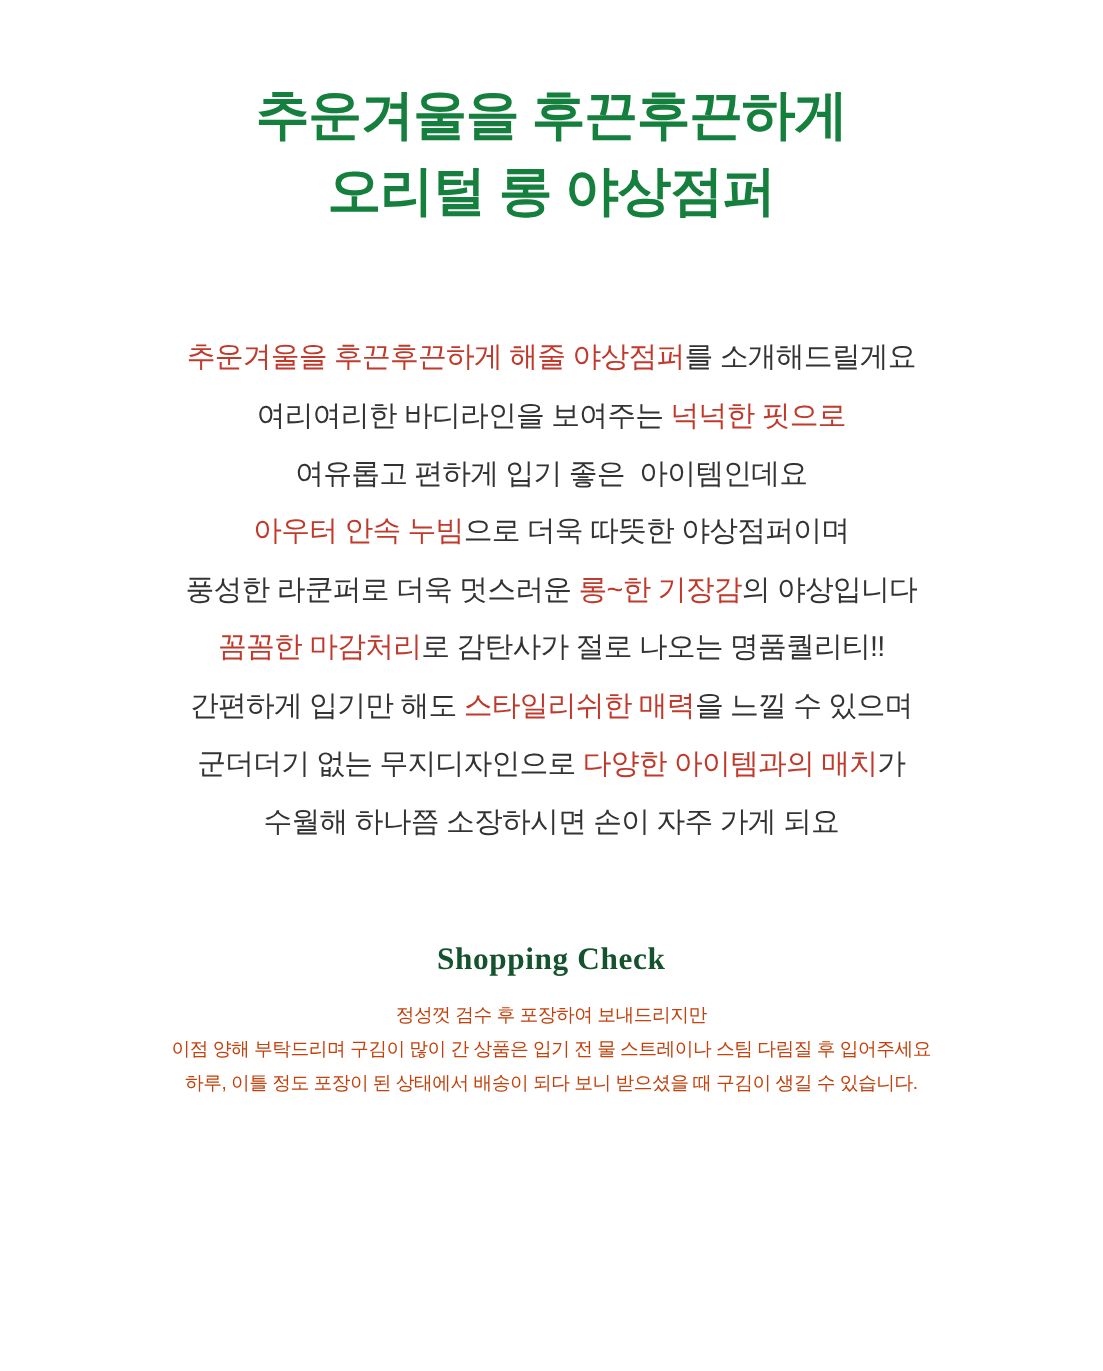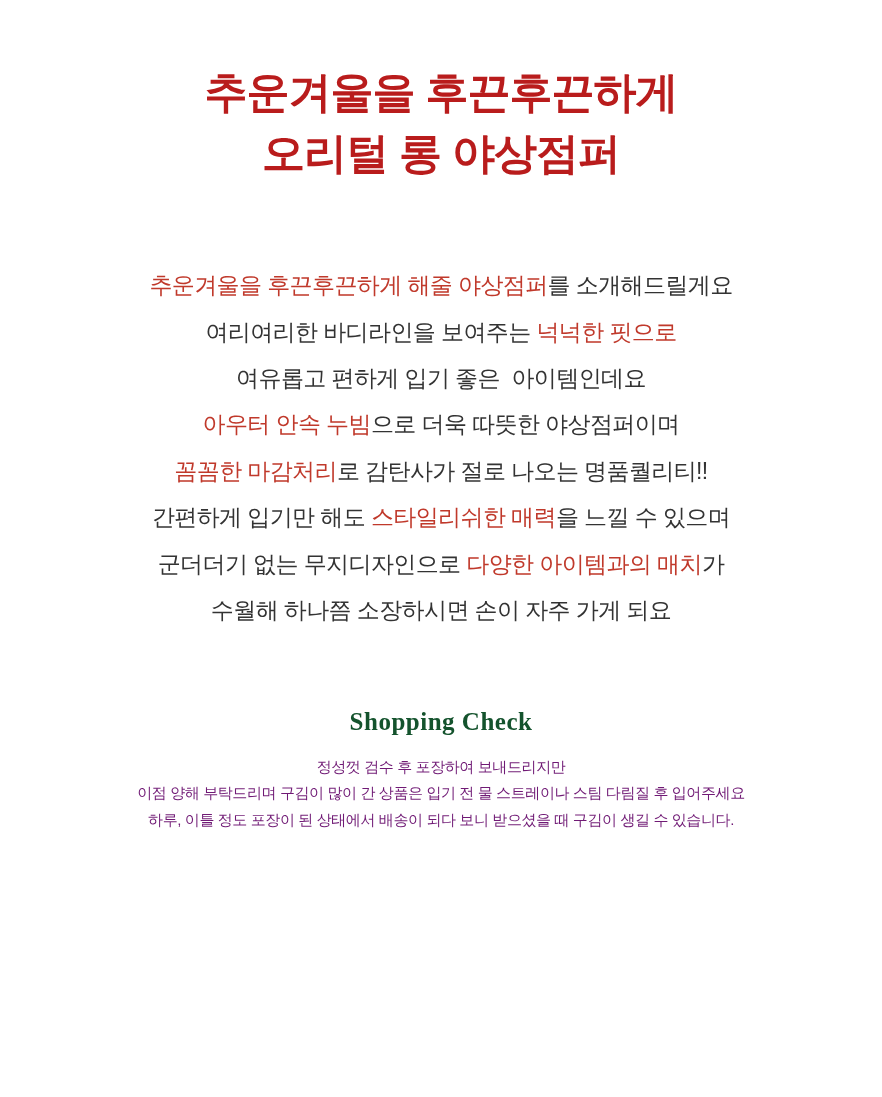--- a/index.html
+++ b/index.html
@@ -27,21 +27,21 @@
   
   .title-block {
     margin-top: 62px;
     text-align: center;
   }
   .title-line {
     font-size: 43px;
     font-weight: bold;
     letter-spacing: -1px;
     line-height: 1.42;
-    color: #b91c1c;
+    color: #15803d;
   }
 
   
   .copy-block {
     margin-top: 78px;
     text-align: center;
     width: 100%;
   }
   .copy-line {
     font-size: 23px;
@@ -64,39 +64,40 @@
     font-family: "Liberation Serif", serif;
     font-size: 25px;
     font-weight: bold;
     color: #14532d;
     letter-spacing: 0.5px;
     margin-bottom: 18px;
   }
   .check-line {
     font-size: 15px;
     line-height: 1.78;
-    color: #701a75;
+    color: #c2410c;
     letter-spacing: -0.4px;
   }
 </style>
 </head>
 <body>
 
 <div class="page">
 
   <div class="title-block">
     <div class="title-line">추운겨울을 후끈후끈하게</div>
     <div class="title-line">오리털 롱 야상점퍼</div>
   </div>
 
   <div class="copy-block" id="description-block">
       <div class="copy-line"><span class="hl">추운겨울을 후끈후끈하게 해줄 야상점퍼</span><span>를 소개해드릴게요</span></div>
       <div class="copy-line"><span>여리여리한 바디라인을 보여주는 </span><span class="hl">넉넉한 핏으로</span></div>
       <div class="copy-line"><span>여유롭고 편하게 입기 좋은  아이템인데요</span></div>
       <div class="copy-line"><span class="hl">아우터 안속 누빔</span><span>으로 더욱 따뜻한 야상점퍼이며</span></div>
+      <div class="copy-line"><span>풍성한 라쿤퍼로 더욱 멋스러운 </span><span class="hl">롱~한 기장감</span><span>의 야상입니다</span></div>
       <div class="copy-line"><span class="hl">꼼꼼한 마감처리</span><span>로 감탄사가 절로 나오는 명품퀄리티!!</span></div>
       <div class="copy-line"><span>간편하게 입기만 해도 </span><span class="hl">스타일리쉬한 매력</span><span>을 느낄 수 있으며</span></div>
       <div class="copy-line"><span>군더더기 없는 무지디자인으로 </span><span class="hl">다양한 아이템과의 매치</span><span>가</span></div>
       <div class="copy-line"><span>수월해 하나쯤 소장하시면 손이 자주 가게 되요</span></div>
     </div>
 
   <div class="check-block">
     <div class="check-title">Shopping Check</div>
     <div class="check-line">정성껏 검수 후 포장하여 보내드리지만</div>
     <div class="check-line">이점 양해 부탁드리며 구김이 많이 간 상품은 입기 전 물 스트레이나 스팀 다림질 후 입어주세요</div>

